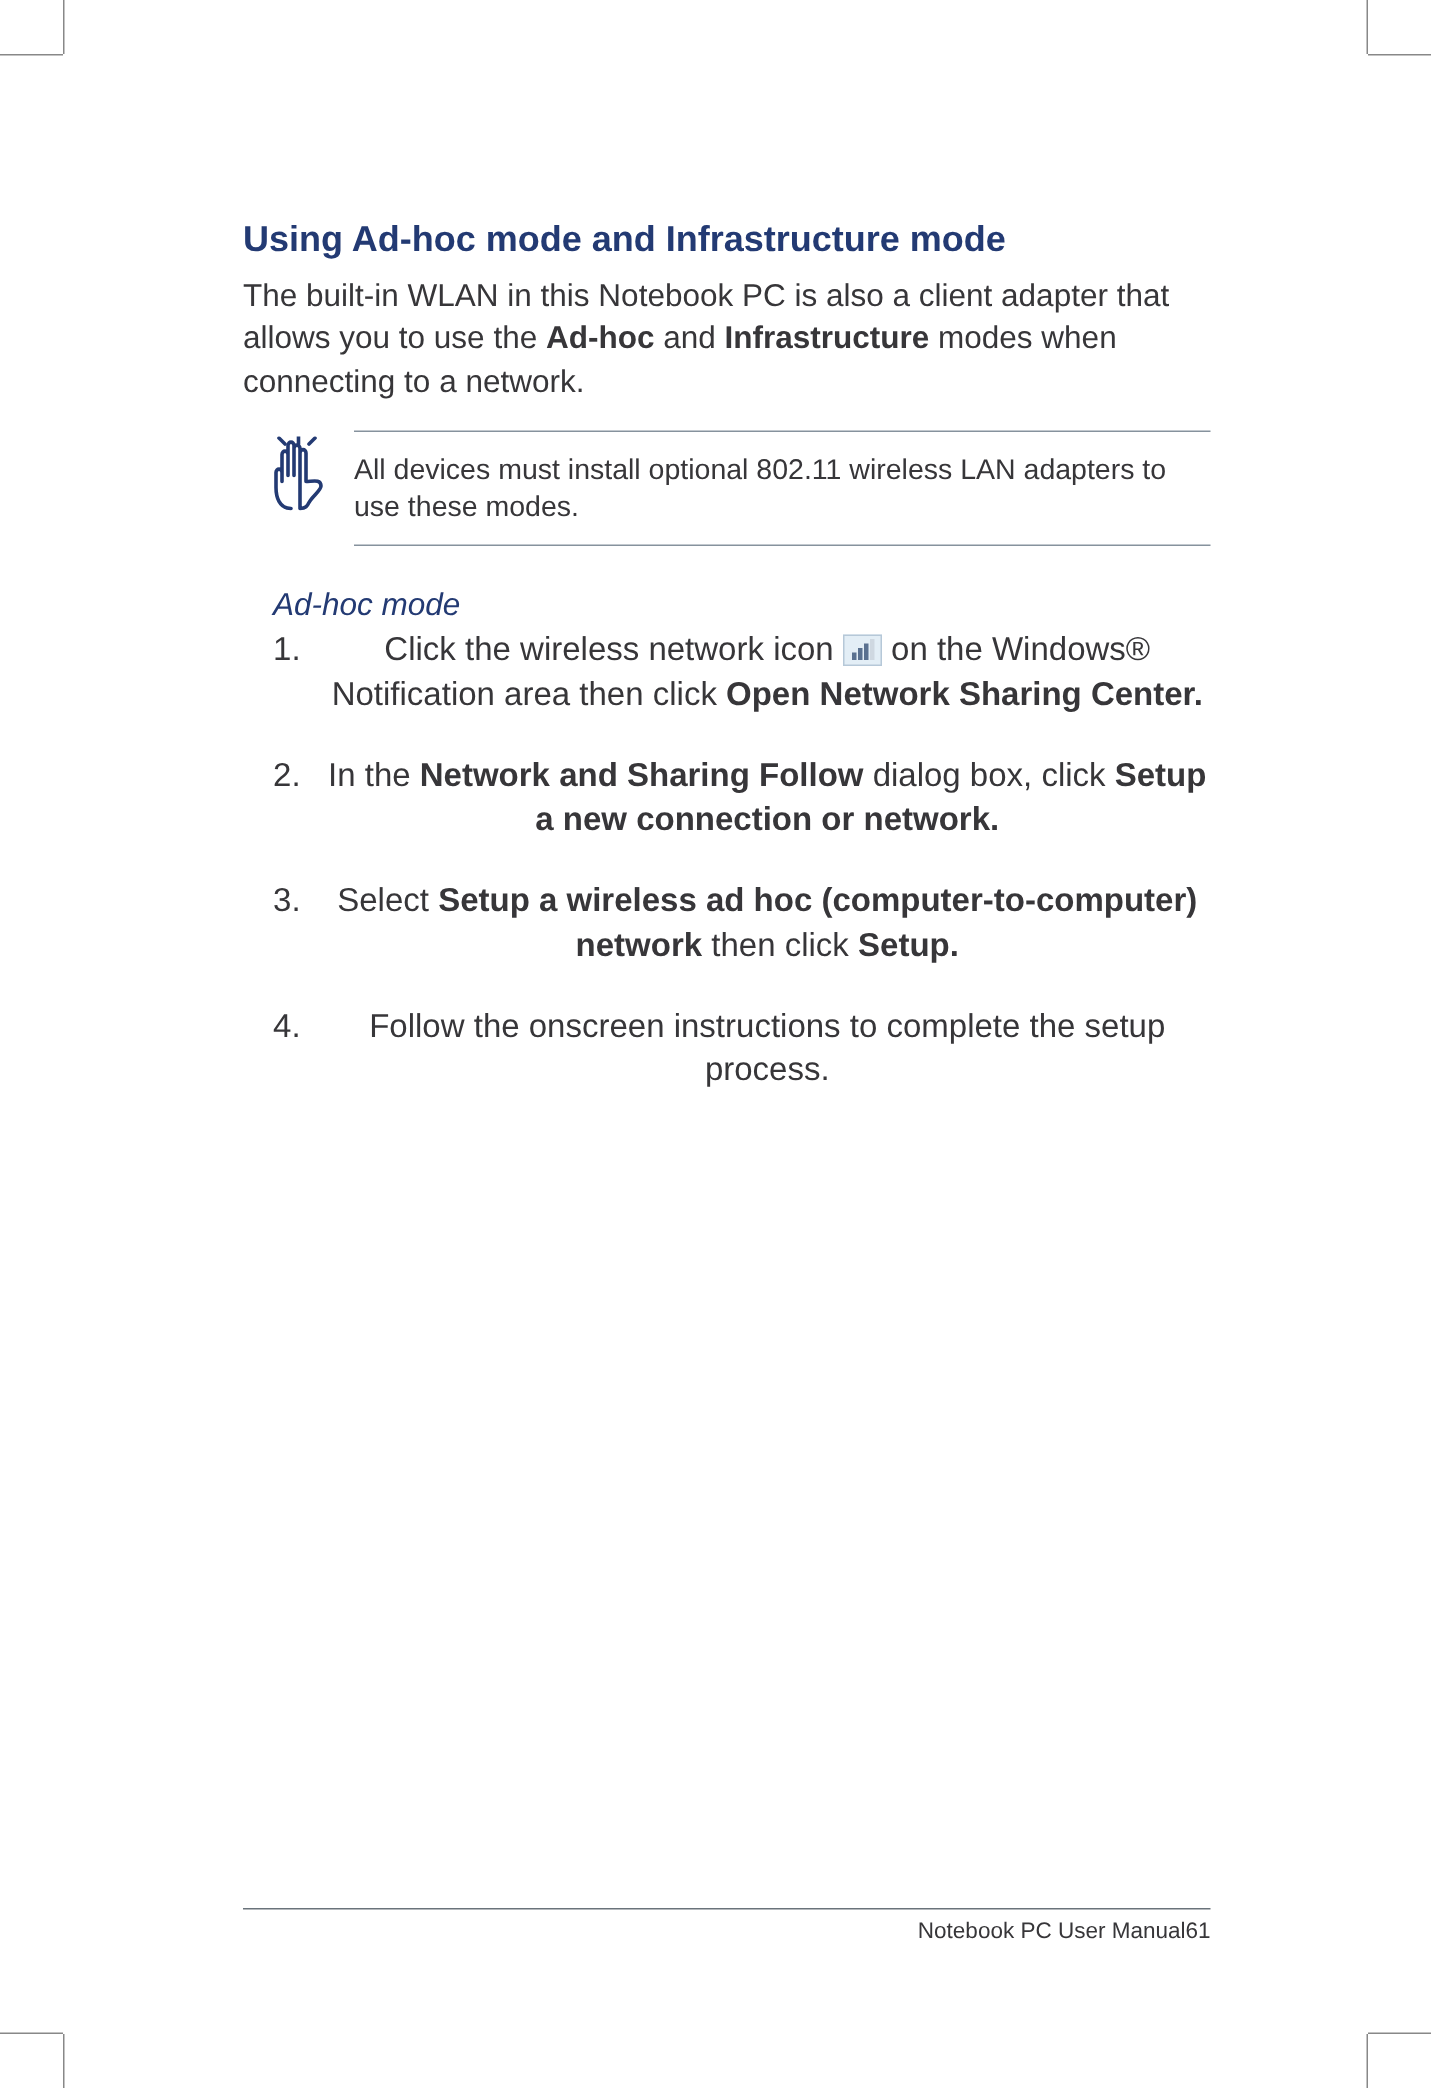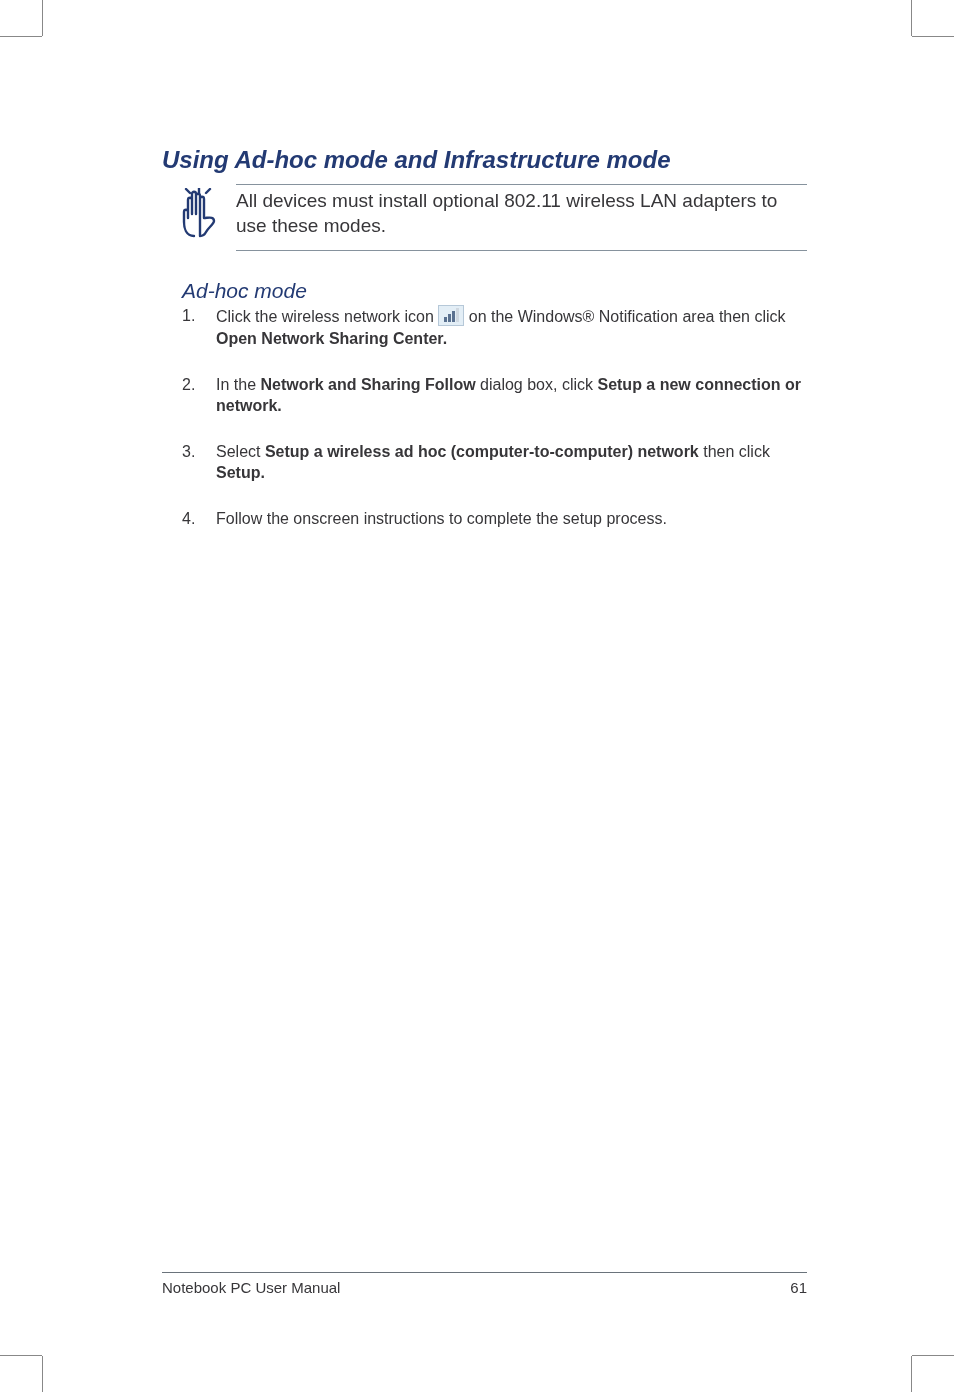--- a/index.html
+++ b/index.html
@@ -21,60 +21,60 @@
     .page {
       position: absolute;
       top: 36px; left: 42px; right: 42px; bottom: 36px;
       padding: 110px 105px 0 120px;
     }
     h2.section-title {
       font-size: 24px;
       font-weight: 700;
       color: #233a73;
       margin-bottom: 10px;
-      font-style: italic;
     }
     p.intro {
       font-size: 21px;
       line-height: 1.35;
       color: #373639;
       margin-bottom: 18px;
     }
     .note-block {
       display: flex;
       align-items: flex-start;
       margin: 0 0 28px 14px;
     }
     .note-icon { width: 46px; flex: 0 0 46px; margin-right: 14px; margin-top: 4px; }
     .note-text {
       font-size: 19px;
       line-height: 1.3;
       color: #373639;
       border-top: 1px solid #86929d;
       border-bottom: 1px solid #86929d;
-      padding: 4px 0 12px 0;
+      padding: 14px 0 12px 0;
       flex: 1;
     }
     .subheading {
       font-style: italic;
       font-size: 21px;
       color: #233a73;
       margin: 0 0 2px 20px;
     }
     .body-indent {
       font-size: 21px;
       line-height: 1.35;
       margin: 0 0 22px 20px;
     }
     .steps {
       margin: 0 0 0 20px;
-      font-size: 16px;
+      font-size: 22px;
       line-height: 1.35;
       list-style: none;
       counter-reset: step;
+      text-align: center;
     }
     .steps li {
       counter-increment: step;
       position: relative;
       padding-left: 34px;
       margin-bottom: 24px;
     }
     .steps li::before {
       content: counter(step) ".";
       position: absolute;
@@ -93,41 +93,44 @@
     .inline-icon .b1 { left: 5px;  height: 5px; }
     .inline-icon .b2 { left: 9px;  height: 8px; }
     .inline-icon .b3 { left: 13px; height: 11px; }
     .inline-icon .b4 { left: 17px; height: 14px; background: #cfd8e1; }
     .footer {
       position: absolute;
       bottom: 60px; left: 120px; right: 105px;
       border-top: 1px solid #6a737b;
       padding-top: 6px;
       display: flex;
-      justify-content: space-between;
+      justify-content: flex-end;
       font-size: 15px;
       color: #373639;
     }
     b { font-weight: 700; }
   </style>
 </head>
 <body>
 
 <div class="crop-tl"></div>
 <div class="crop-bl-v"></div>
 <div class="crop-bl-h"></div>
 <div class="crop-tr-v"></div>
 <div class="crop-tr-h"></div>
 <div class="crop-br-v"></div>
 <div class="crop-br-h"></div>
 
 <div class="page">
 
   <h2 class="section-title">Using Ad-hoc mode and Infrastructure mode</h2>
 
+  <p class="intro">
+    <span>The built-in WLAN in this Notebook PC is also a client adapter that allows you to use the </span><b>Ad-hoc</b><span> and </span><b>Infrastructure</b><span> modes when connecting to a network.</span>
+  </p>
 
   <div class="note-block">
     <span class="note-icon">
       <svg viewBox="0 0 46 50" width="46" height="50">
         <g fill="none" stroke="#233a73" stroke-width="2.4" stroke-linecap="round" stroke-linejoin="round">
           <path d="M18 48 C10 48 8 40 8 34 L8 24 C8 21 12 21 12 24 L12 30 M12 24 L12 12 C12 9 16 9 16 12 L16 26 M16 12 L16 6 C16 3 20 3 20 6 L20 26 M20 8 C20 5 24 5 24 8 L24 26 M24 11 C24 8 28 8 28 11 L28 30 C32 30 38 28 38 33 C38 36 32 40 30 44 C29 46 28 48 24 48 Z"></path>
           <line x1="14" y1="5" x2="10" y2="1"></line>
           <line x1="23" y1="2" x2="23" y2="-3" transform="translate(0,3)"></line>
           <line x1="30" y1="5" x2="34" y2="1"></line>
         </g>

